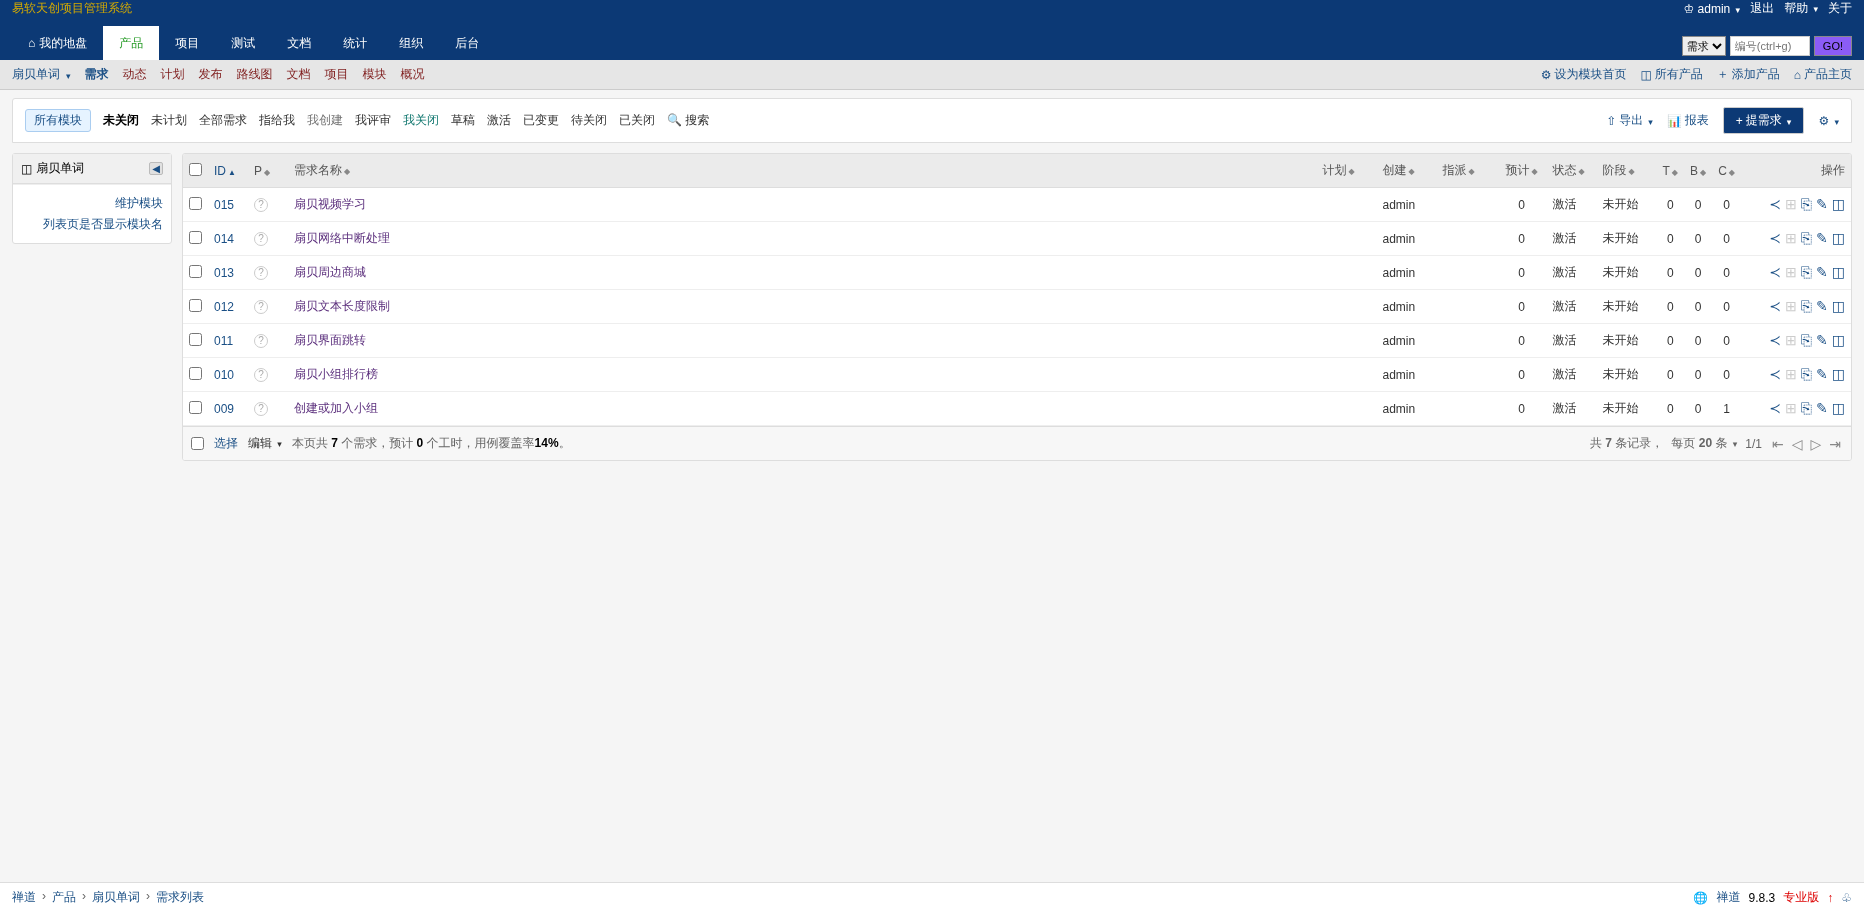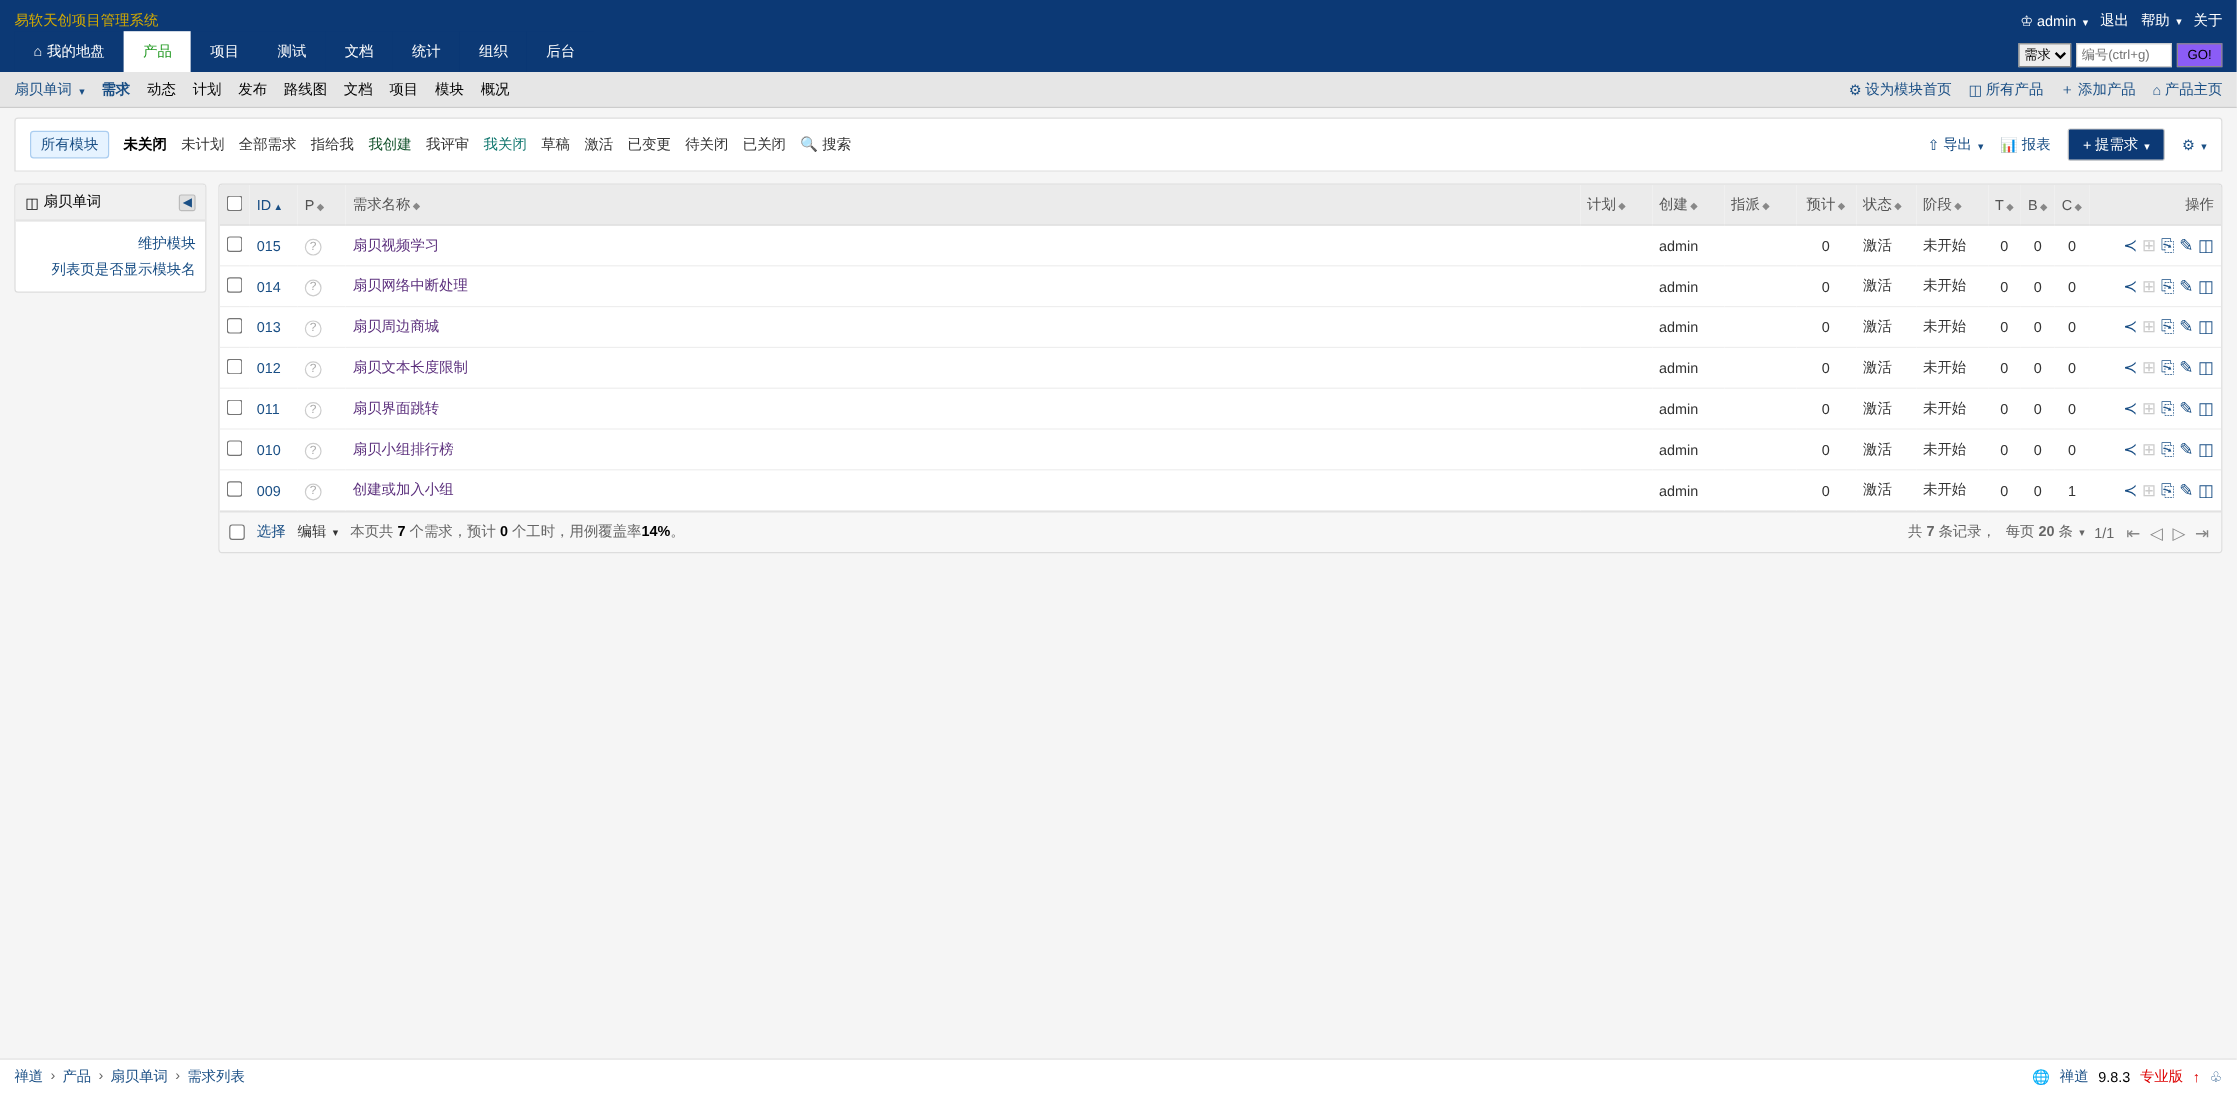--- a/index.html
+++ b/index.html
@@ -1,38 +1,38 @@
 <!DOCTYPE html>
 <html><head>
   <meta charset="utf-8">
   <style>
     * { box-sizing: border-box; margin: 0; padding: 0; }
     body { font-family: "Microsoft YaHei", Arial, sans-serif; font-size: 12px; background: #f5f5f5; }
     a { text-decoration: none; color: #1a4f85; cursor: pointer; }
     
     
     .header { background: #0c3975; height: 60px; }
-    .header-top { display: flex; justify-content: space-between; align-items: flex-end; padding: 0 12px; height: 26px; }
+    .header-top { display: flex; justify-content: space-between; align-items: flex-start; padding: 0 12px; height: 26px; }
     .header-title { color: #d4aa00; font-size: 12px; }
     .header-user { display: flex; align-items: center; gap: 10px; color: #fff; }
     .header-user a { color: #fff; }
     .main-nav { display: flex; padding-left: 12px; height: 34px; justify-content: space-between; align-items: flex-end; }
     .nav-tabs { display: flex; height: 34px; }
     .nav-tab { padding: 8px 16px; color: #fff; cursor: pointer; display: flex; align-items: center; gap: 4px; background: #0c3975; }
     .nav-tab.active { background: #fff; color: #229922; }
     .nav-search { display: flex; align-items: center; gap: 4px; padding-right: 12px; padding-bottom: 4px; }
     .nav-search select { background: #eee; border: 1px solid #888; font-size: 11px; height: 20px; }
     .nav-search input { width: 80px; height: 20px; font-size: 11px; border: 1px solid #ccc; padding: 0 4px; }
     .nav-search button { height: 20px; padding: 0 8px; font-size: 11px; background: #8b5cf6; border: 1px solid #888; cursor: pointer; }
     
     
     .sub-nav { background: #e6e6e6; border-bottom: 1px solid #ccc; padding: 6px 12px; display: flex; justify-content: space-between; align-items: center; }
     .sub-nav-left { display: flex; gap: 14px; align-items: center; }
     .sub-nav-left .product-select { color: #1a4f85; display: flex; align-items: center; gap: 4px; }
-    .sub-nav-left a { color: #000000; }
+    .sub-nav-left a { color: #7f1d1d; }
     .sub-nav-left .active { color: #1a4f85; font-weight: bold; }
     .sub-nav-right { display: flex; gap: 14px; }
     .sub-nav-right a { color: #1a4f85; display: flex; align-items: center; gap: 3px; }
     
     
     .filter-bar { background: #fff; border-bottom: 1px solid #ddd; padding: 8px 12px; display: flex; justify-content: space-between; align-items: center; margin: 8px 12px 0 12px; border: 1px solid #ddd; border-radius: 3px 3px 0 0; text-align: center; }
     .filter-left { display: flex; gap: 12px; align-items: center; }
     .filter-tag { background: #e6f3ff; border: 1px solid #aacdf0; padding: 2px 8px; border-radius: 3px; color: #1a4f85; }
     .filter-left .active { font-weight: bold; }
     .filter-right { display: flex; gap: 14px; align-items: center; }
@@ -142,21 +142,21 @@
     </div>
 </div>
 
 <div class="filter-bar">
   <div class="filter-left" id="filter-left">
     <span class="filter-tag">所有模块</span>
   <a class="active" style="color: rgb(0, 0, 0);">未关闭</a>
       <a style="color: rgb(51, 51, 51);">未计划</a>
       <a style="color: rgb(51, 51, 51);">全部需求</a>
       <a style="color: rgb(51, 51, 51);">指给我</a>
-      <a style="color: #14532d;">我创建</a>
+      <a style="color: #737373;">我创建</a>
       <a style="color: rgb(51, 51, 51);">我评审</a>
       <a style="color: #0f766e;">我关闭</a>
       <a style="color: rgb(51, 51, 51);">草稿</a>
       <a style="color: rgb(51, 51, 51);">激活</a>
       <a style="color: rgb(51, 51, 51);">已变更</a>
       <a style="color: rgb(51, 51, 51);">待关闭</a>
       <a style="color: rgb(51, 51, 51);">已关闭</a>
       <a style="color: rgb(51, 51, 51);"><span>🔍</span> 搜索</a>
     </div>
   <div class="filter-right">

